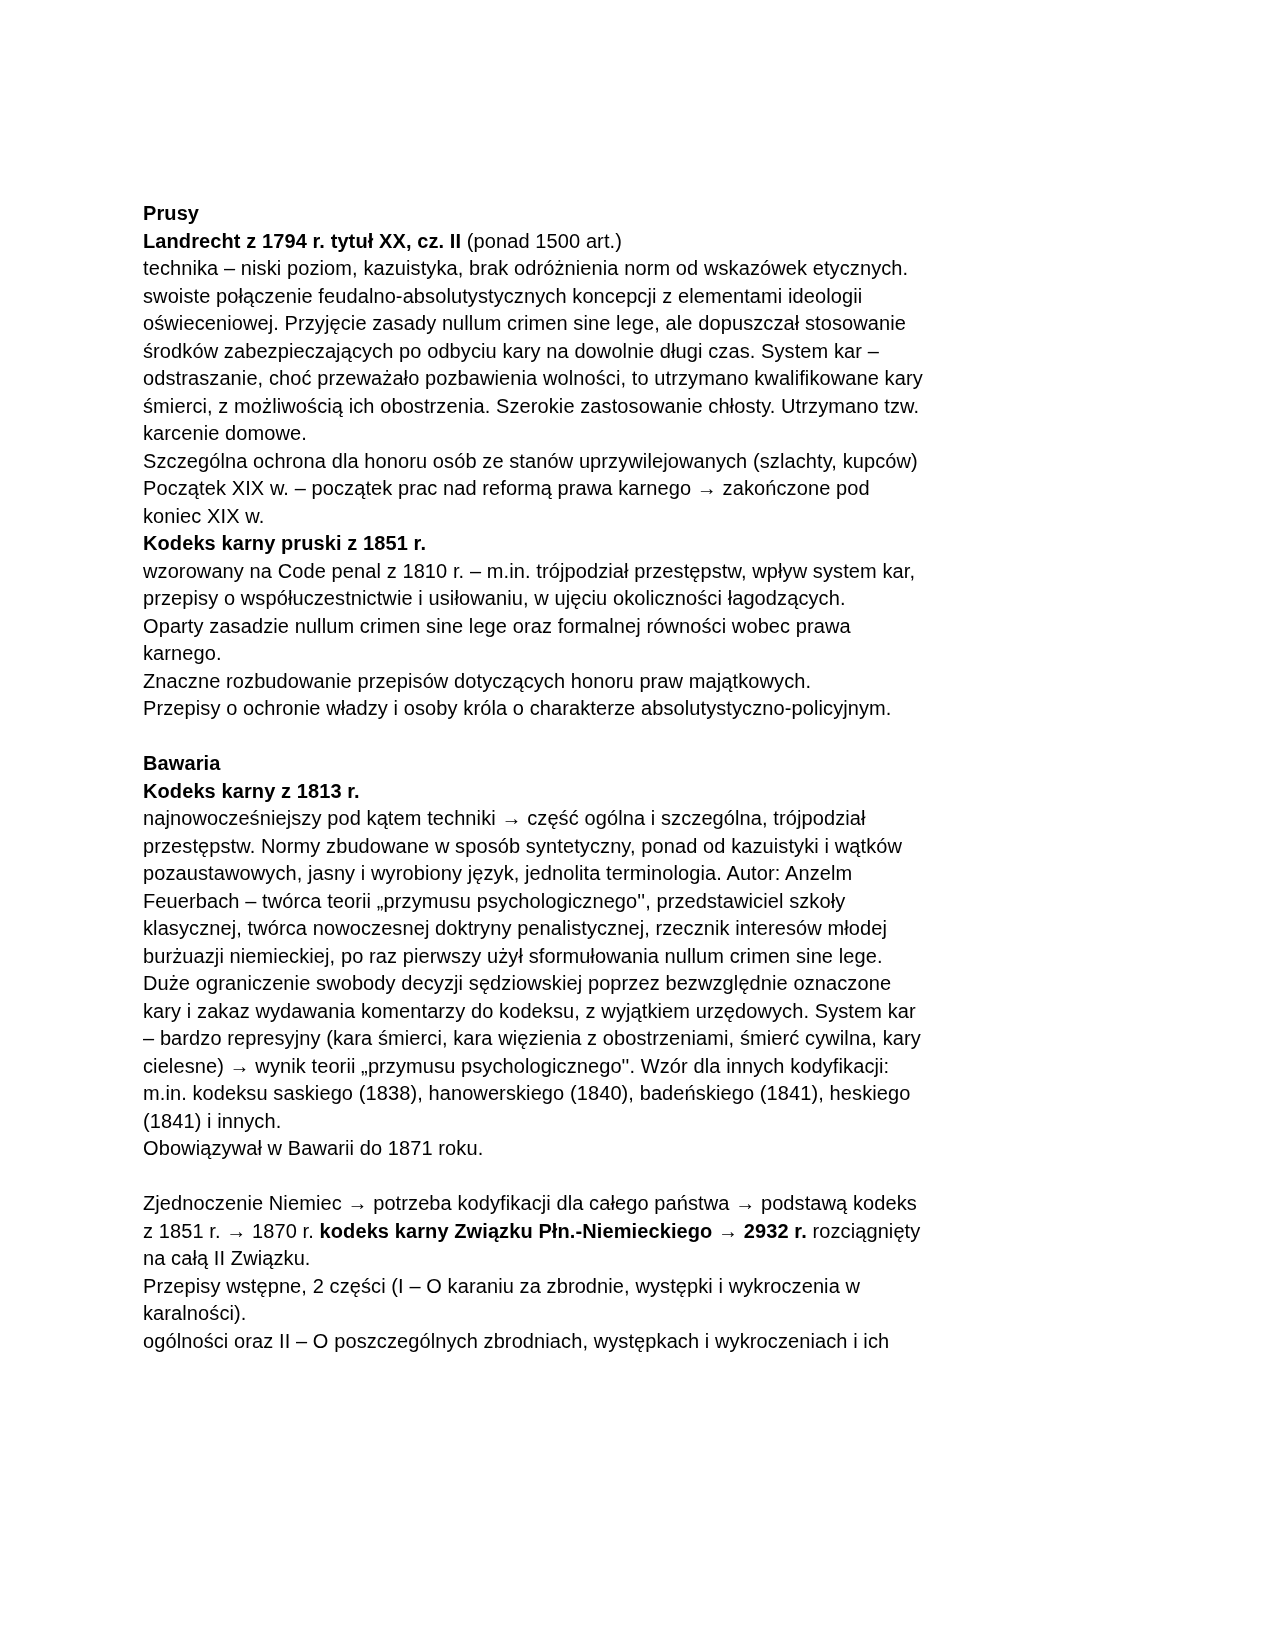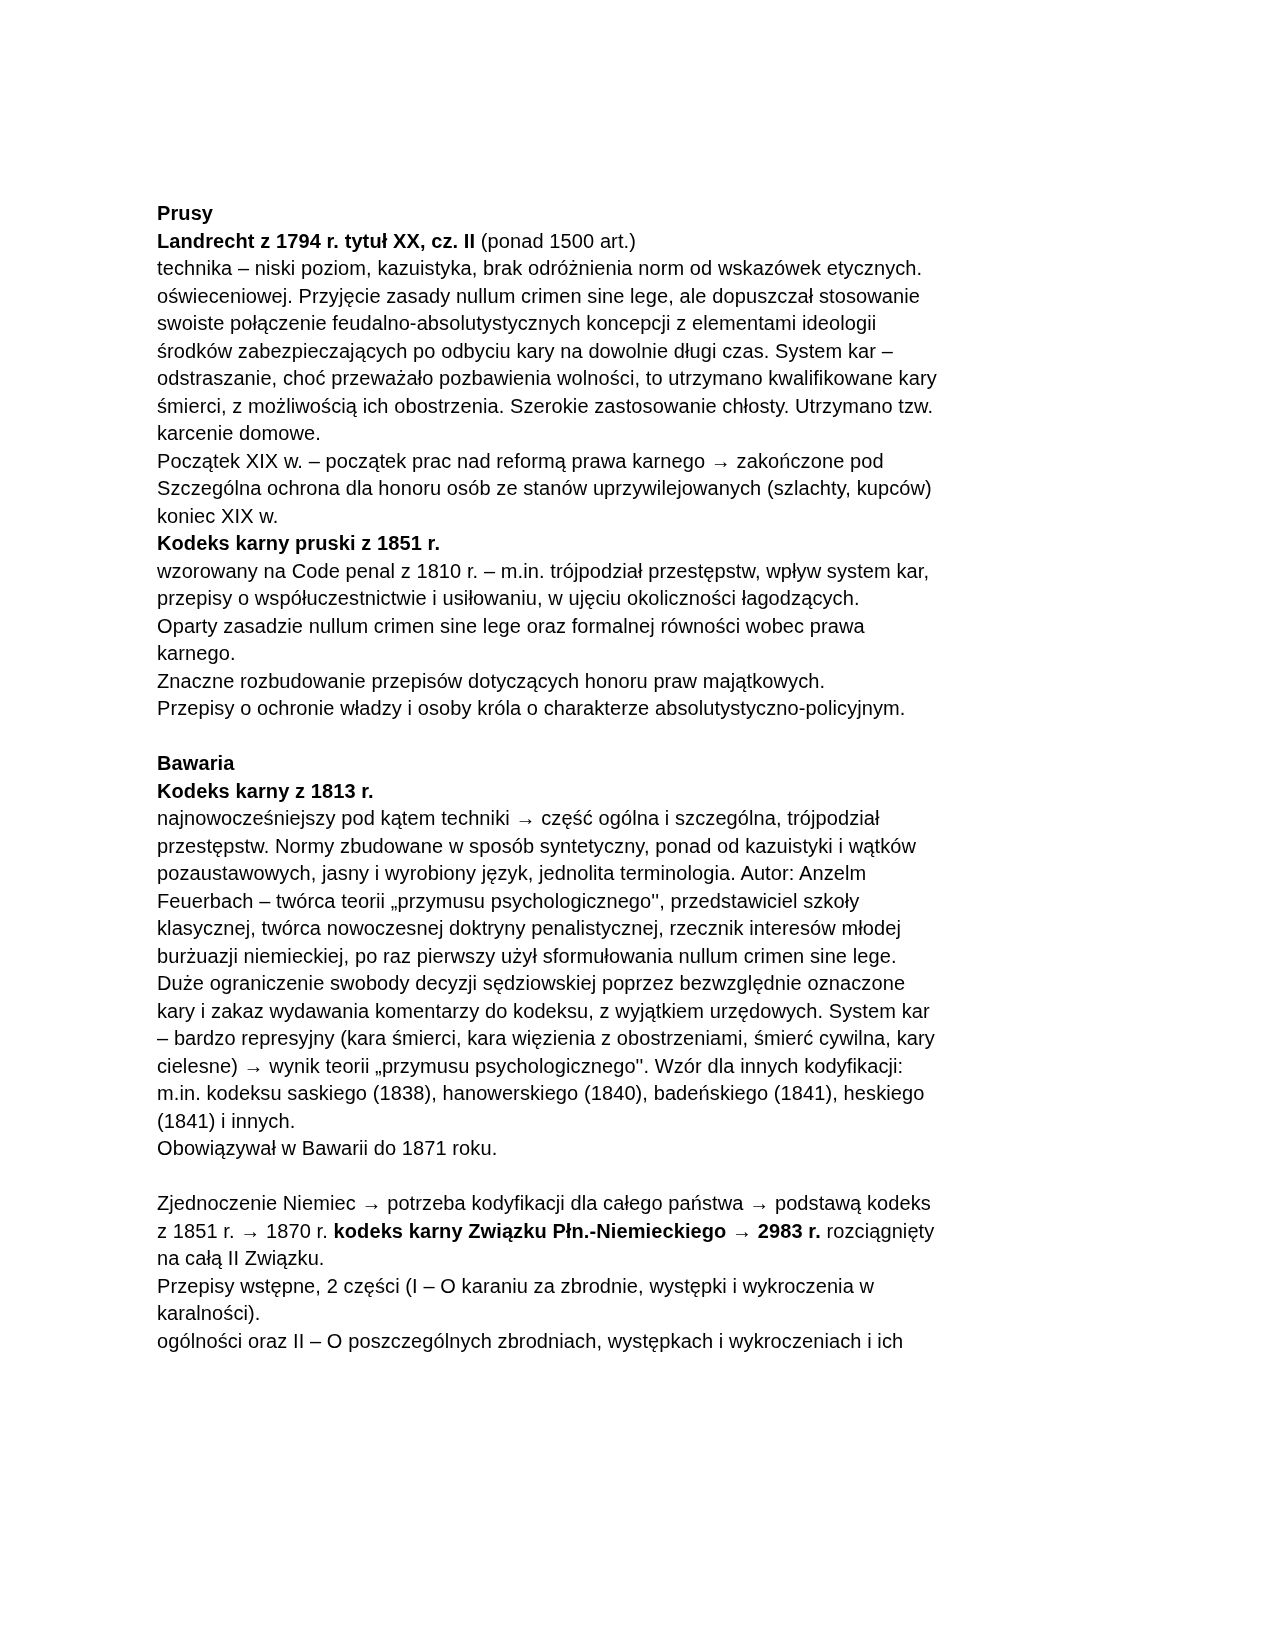--- a/index.html
+++ b/index.html
@@ -19,40 +19,40 @@
   .doc-text {
     position: absolute;
     left: 143px;
     top: 200px;
     width: 965px;
     font-size: 20px;
     line-height: 27.5px;
     letter-spacing: 0.1px;
     color: #000000;
   }
-  .line { white-space: nowrap; margin-left: 14px; }
+  .line { white-space: nowrap; }
   .line.spacer { white-space: normal; }
   .bold { font-weight: bold; }
 </style>
 </head>
 <body>
 
 <div class="page">
   <div class="doc-text">
       <div class="line"><span class="bold">Prusy</span></div>
       <div class="line"><span class="bold">Landrecht z 1794 r. tytuł XX, cz. II</span><span class=""> (ponad 1500 art.)</span></div>
       <div class="line"><span class="">technika – niski poziom, kazuistyka, brak odróżnienia norm od wskazówek etycznych.</span></div>
+      <div class="line"><span class="">swoiste połączenie feudalno-absolutystycznych koncepcji z elementami ideologii</span></div>
       <div class="line"><span class="">oświeceniowej. Przyjęcie zasady nullum crimen sine lege, ale dopuszczał stosowanie</span></div>
-      <div class="line"><span class="">swoiste połączenie feudalno-absolutystycznych koncepcji z elementami ideologii</span></div>
       <div class="line"><span class="">środków zabezpieczających po odbyciu kary na dowolnie długi czas. System kar –</span></div>
       <div class="line"><span class="">odstraszanie, choć przeważało pozbawienia wolności, to utrzymano kwalifikowane kary</span></div>
       <div class="line"><span class="">śmierci, z możliwością ich obostrzenia. Szerokie zastosowanie chłosty. Utrzymano tzw.</span></div>
       <div class="line"><span class="">karcenie domowe.</span></div>
+      <div class="line"><span class="">Szczególna ochrona dla honoru osób ze stanów uprzywilejowanych (szlachty, kupców)</span></div>
       <div class="line"><span class="">Początek XIX w. – początek prac nad reformą prawa karnego → zakończone pod</span></div>
-      <div class="line"><span class="">Szczególna ochrona dla honoru osób ze stanów uprzywilejowanych (szlachty, kupców)</span></div>
       <div class="line"><span class="">koniec XIX w.</span></div>
       <div class="line"><span class="bold">Kodeks karny pruski z 1851 r.</span></div>
       <div class="line"><span class="">wzorowany na Code penal z 1810 r. – m.in. trójpodział przestępstw, wpływ system kar,</span></div>
       <div class="line"><span class="">przepisy o współuczestnictwie i usiłowaniu, w ujęciu okoliczności łagodzących.</span></div>
       <div class="line"><span class="">Oparty zasadzie nullum crimen sine lege oraz formalnej równości wobec prawa</span></div>
       <div class="line"><span class="">karnego.</span></div>
       <div class="line"><span class="">Znaczne rozbudowanie przepisów dotyczących honoru praw majątkowych.</span></div>
       <div class="line"><span class="">Przepisy o ochronie władzy i osoby króla o charakterze absolutystyczno-policyjnym.</span></div>
       <div class="line spacer">&nbsp;</div>
       <div class="line"><span class="bold">Bawaria</span></div>
@@ -65,19 +65,19 @@
       <div class="line"><span class="">burżuazji niemieckiej, po raz pierwszy użył sformułowania nullum crimen sine lege.</span></div>
       <div class="line"><span class="">Duże ograniczenie swobody decyzji sędziowskiej poprzez bezwzględnie oznaczone</span></div>
       <div class="line"><span class="">kary i zakaz wydawania komentarzy do kodeksu, z wyjątkiem urzędowych. System kar</span></div>
       <div class="line"><span class="">– bardzo represyjny (kara śmierci, kara więzienia z obostrzeniami, śmierć cywilna, kary</span></div>
       <div class="line"><span class="">cielesne) → wynik teorii „przymusu psychologicznego''. Wzór dla innych kodyfikacji:</span></div>
       <div class="line"><span class="">m.in. kodeksu saskiego (1838), hanowerskiego (1840), badeńskiego (1841), heskiego</span></div>
       <div class="line"><span class="">(1841) i innych.</span></div>
       <div class="line"><span class="">Obowiązywał w Bawarii do 1871 roku.</span></div>
       <div class="line spacer">&nbsp;</div>
       <div class="line"><span class="">Zjednoczenie Niemiec → potrzeba kodyfikacji dla całego państwa → podstawą kodeks</span></div>
-      <div class="line"><span class="">z 1851 r. → 1870 r. </span><span class="bold">kodeks karny Związku Płn.-Niemieckiego → 2983 r.</span><span class=""> rozciągnięty</span></div>
+      <div class="line"><span class="">z 1851 r. → 1870 r. </span><span class="bold">kodeks karny Związku Płn.-Niemieckiego → 2932 r.</span><span class=""> rozciągnięty</span></div>
       <div class="line"><span class="">na całą II Związku.</span></div>
       <div class="line"><span class="">Przepisy wstępne, 2 części (I – O karaniu za zbrodnie, występki i wykroczenia w</span></div>
       <div class="line"><span class="">karalności).</span></div>
       <div class="line"><span class="">ogólności oraz II – O poszczególnych zbrodniach, występkach i wykroczeniach i ich</span></div>
     </div>
 </div>
 
 </body></html>

